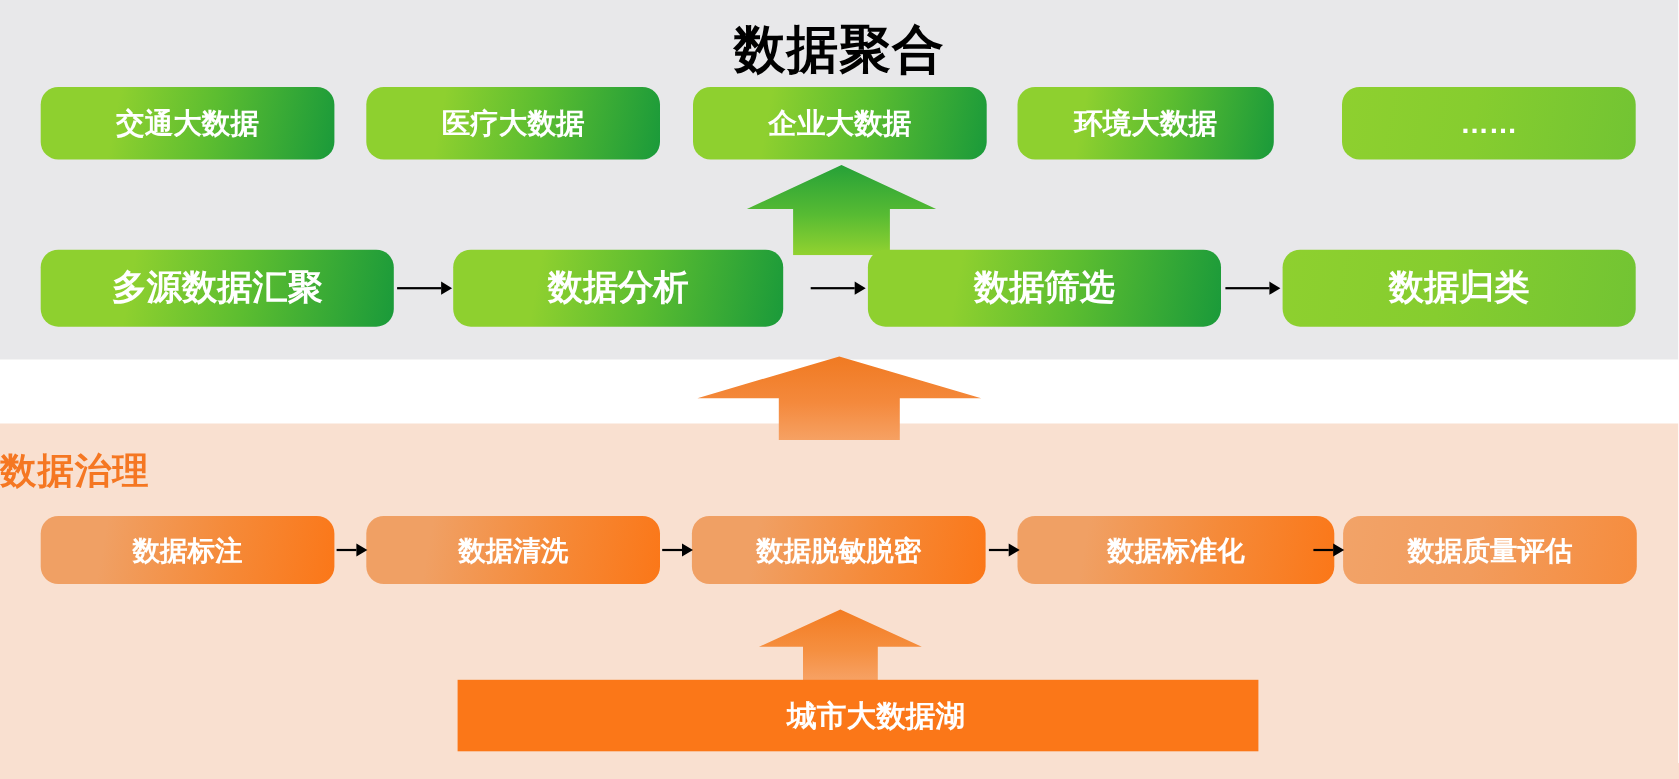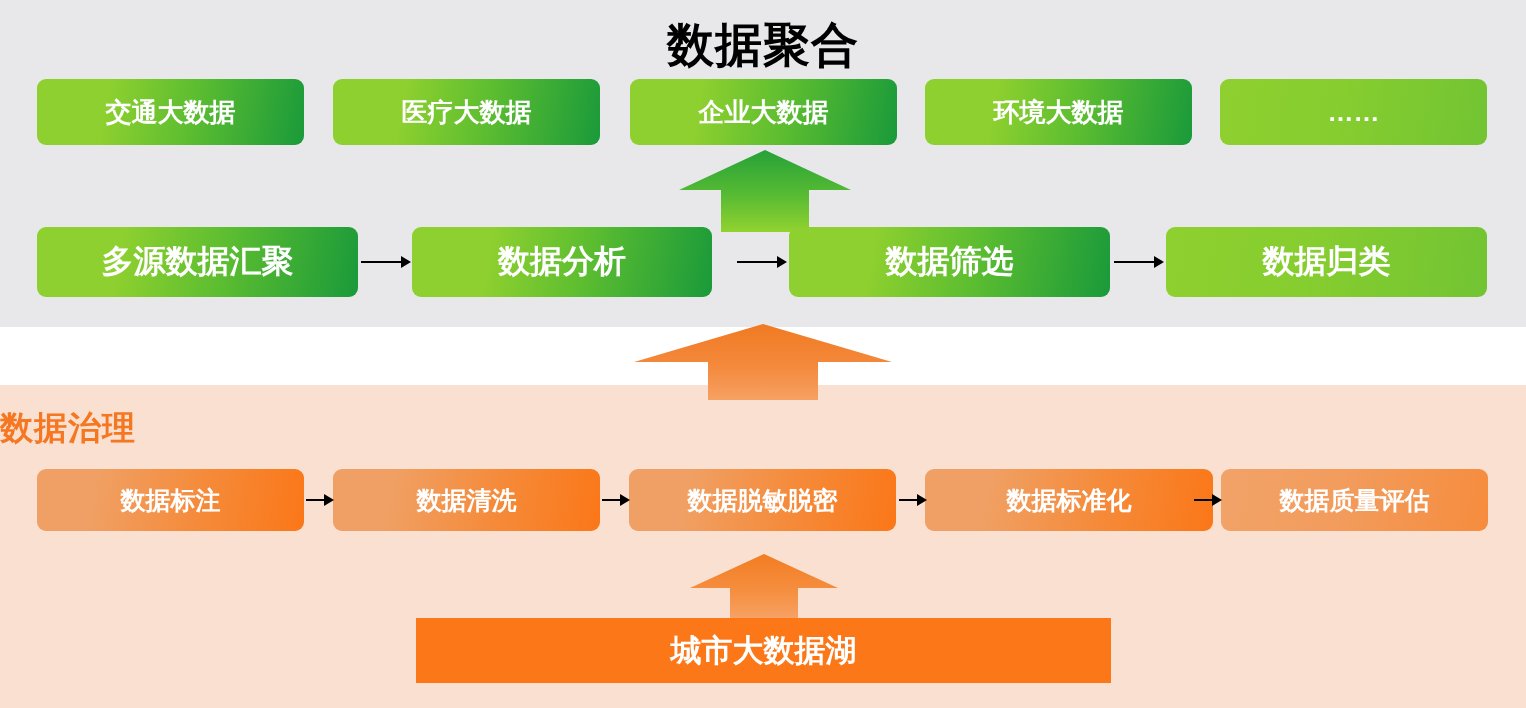--- a/index.html
+++ b/index.html
@@ -59,21 +59,21 @@
     color: #f57722;
     letter-spacing: 1px;
   }
 
   
   .pill {
     position: absolute;
     display: flex;
     align-items: center;
     justify-content: center;
-    border-radius: 9px;
+    border-radius: 16px;
     color: #ffffff;
     font-weight: bold;
     white-space: nowrap;
     box-sizing: border-box;
   }
   .pill-green {
     background: linear-gradient(100deg, #8ed02f 0%, #8ed02f 26%, #5cbd30 58%, #1a9a3a 100%);
   }
   .pill-green-plain {
     background: linear-gradient(100deg, #8ed02f 0%, #86cd2f 45%, #72c433 100%);
@@ -85,21 +85,21 @@
     background: linear-gradient(100deg, #f2a368 0%, #f29c5d 45%, #f68c3d 100%);
   }
   .row1 { top: 79px; height: 66px; font-size: 26px; }
   .row2 { top: 227px; height: 70px; font-size: 32px; }
   .row3 { top: 469px; height: 62px; font-size: 25px; }
 
   
   .r1c0 { left: 37px;   width: 267px; }
   .r1c1 { left: 333px;  width: 267px; }
   .r1c2 { left: 630px;  width: 267px; }
-  .r1c3 { left: 925px;  width: 267px; }
+  .r1c3 { left: 925px;  width: 233px; }
   .r1c4 { left: 1220px; width: 267px; }
 
   
   .r2c0 { left: 37px;   width: 321px; }
   .r2c1 { left: 412px;  width: 300px; }
   .r2c2 { left: 789px;  width: 321px; }
   .r2c3 { left: 1166px; width: 321px; }
 
   
   .r3c0 { left: 37px;   width: 267px; }
@@ -112,23 +112,24 @@
   .lake-bar {
     position: absolute;
     left: 416px; top: 618px;
     width: 695px; height: 65px;
     background: #fb7718;
     border-radius: 0;
     display: flex;
     align-items: center;
     justify-content: center;
     color: #ffffff;
-    font-size: 31px;
+    font-size: 27px;
     font-weight: bold;
     white-space: nowrap;
+    padding-left: 33px;
   }
 
   
   .connector {
     position: absolute;
     height: 14px;
     display: flex;
     align-items: center;
   }
   .connector .shaft {

